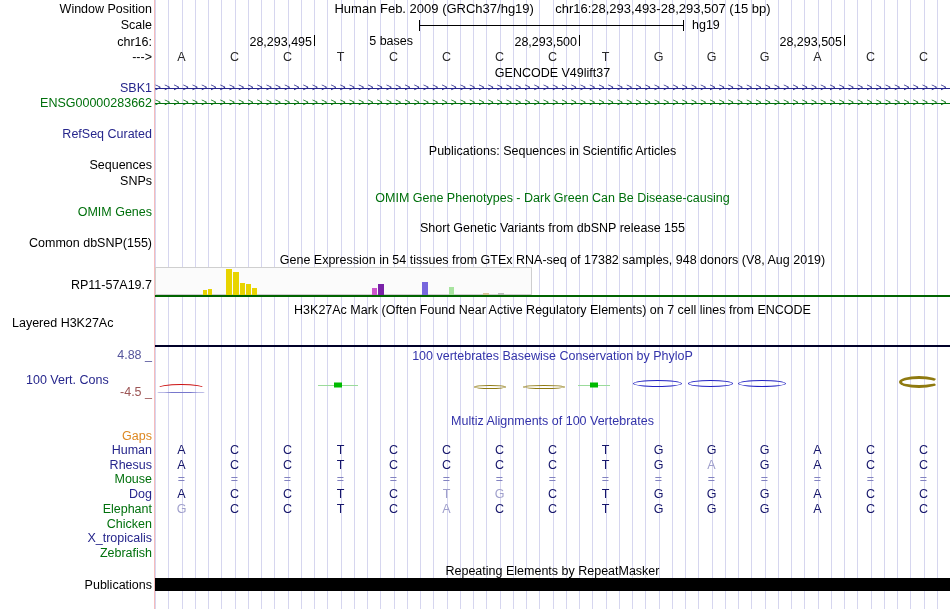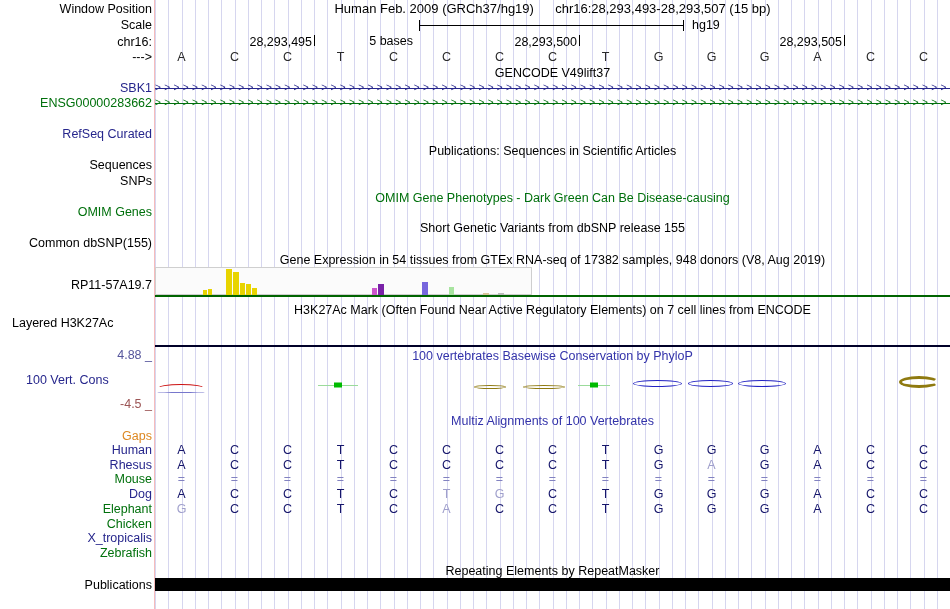--- a/index.html
+++ b/index.html
@@ -107,21 +107,21 @@
   <div id="gtex-bars"></div>
   <div class="greenline"></div>
 
   <div class="ctitle" style="top:302px;">H3K27Ac Mark (Often Found Near Active Regulatory Elements) on 7 cell lines from ENCODE</div>
   <div class="lbl-left" style="left:12px;top:315px;">Layered H3K27Ac</div>
   <div class="blackline"></div>
 
   <div class="ctitle ttlblue" style="top:348px;">100 vertebrates Basewise Conservation by PhyloP</div>
   <div class="lbl maxlbl" style="top:347px;">4.88 _</div>
   <div class="lbl-left blue" style="left:14px;top:372px;margin-left:12px;">100 Vert. Cons</div>
-  <div class="lbl minlbl" style="top:396px;">-4.5 _</div>
+  <div class="lbl minlbl" style="top:384px;">-4.5 _</div>
   <div id="phylop-glyphs"></div>
 
   <div class="ctitle ttlblue" style="top:413px;">Multiz Alignments of 100 Vertebrates</div>
   <div class="lbl orange" style="top:428px;">Gaps</div>
   <div id="multiz-grid">
       <div class="aligncell" style="left: 155px; top: 443px; color: rgb(22, 22, 107); font-weight: normal;">A</div>
       <div class="aligncell" style="left: 208px; top: 443px; color: rgb(22, 22, 107); font-weight: normal;">C</div>
       <div class="aligncell" style="left: 261px; top: 443px; color: rgb(22, 22, 107); font-weight: normal;">C</div>
       <div class="aligncell" style="left: 314px; top: 443px; color: rgb(22, 22, 107); font-weight: normal;">T</div>
       <div class="aligncell" style="left: 367px; top: 443px; color: rgb(22, 22, 107); font-weight: normal;">C</div>

